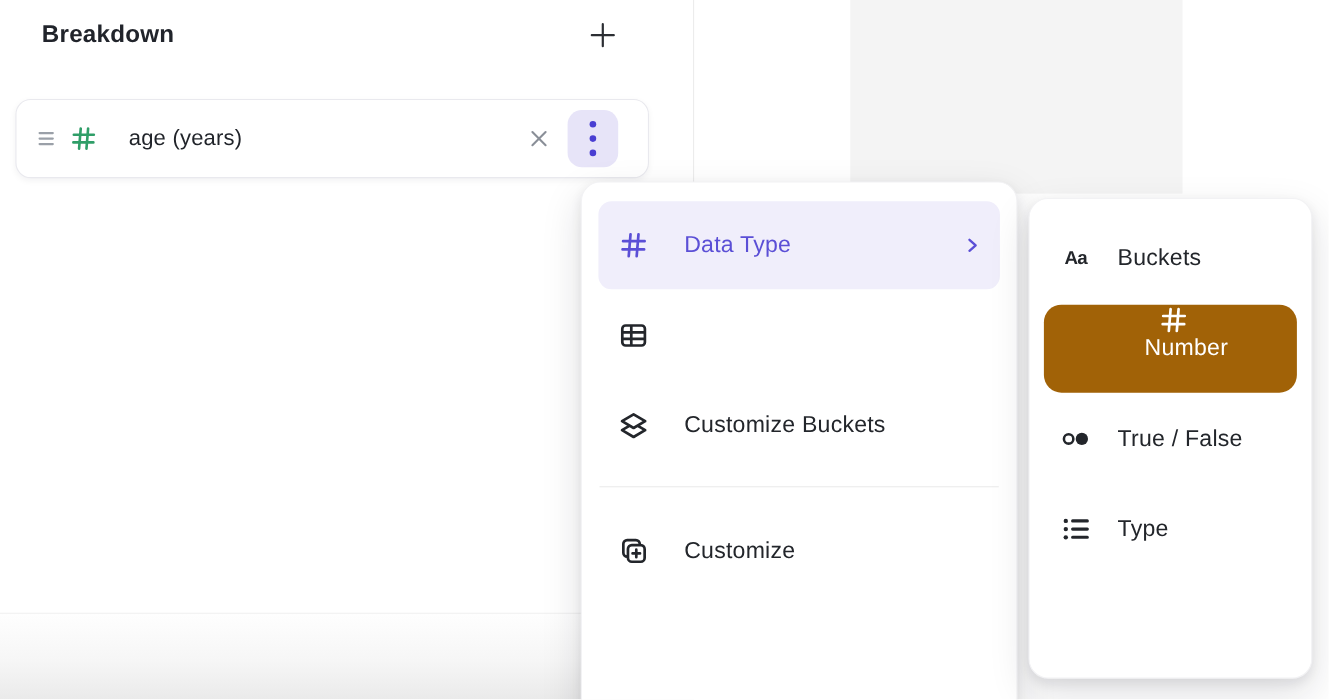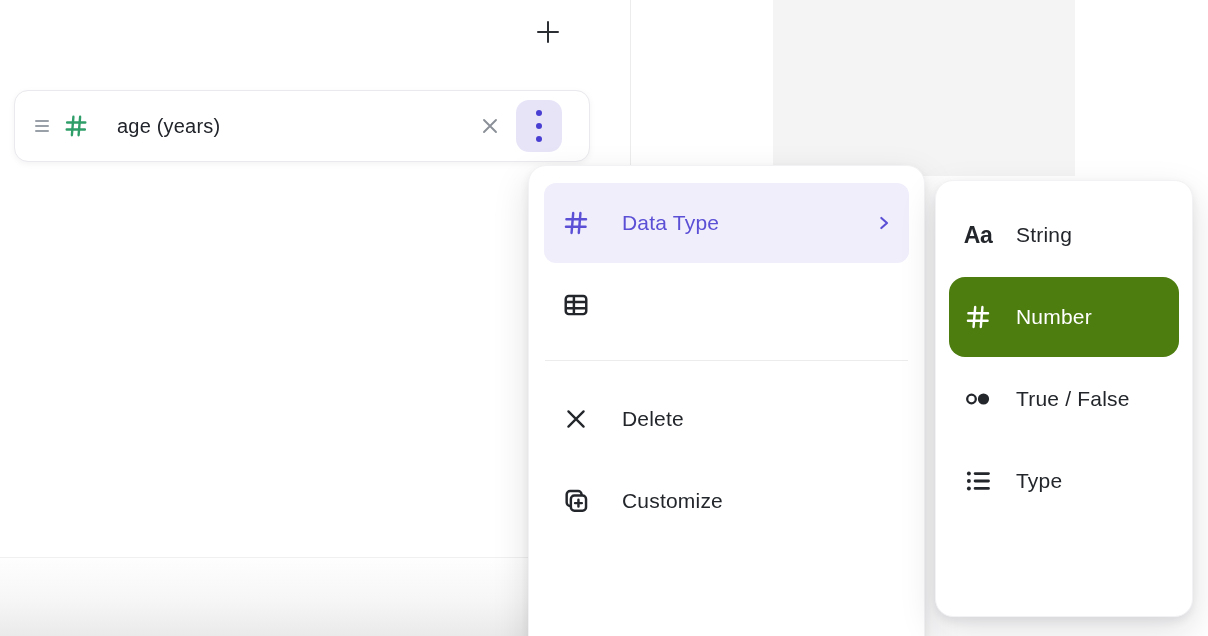--- a/index.html
+++ b/index.html
@@ -67,35 +67,38 @@
     background:#fff; border-radius:18px; border:1px solid #f2f2f4;
     box-shadow:0 4px 10px rgba(20,20,35,.07), 0 14px 36px rgba(20,20,35,.13);
     padding:14px 13px 0 13px;
   }
   .submenu-item {
     height:80px; margin-bottom:2px; border-radius:16px; display:flex; align-items:center;
     padding:0 10px 0 15px; cursor:pointer;
   }
   .submenu-item .si-icon { width:28px; height:28px; flex:0 0 auto; display:flex; align-items:center; justify-content:center; }
   .submenu-item .si-label { margin-left:24px; font-size:21px; font-weight:500; color:#23262b; letter-spacing:.2px; }
-  .submenu-item.selected { background:#4d7c0f; }
+  .submenu-item.selected { background:#a16207;flex-direction:column; }
   .submenu-item.selected .si-label { color:#ffffff; }
-  .aa-glyph { font-size:23px; font-weight:bold; color:#23262b; letter-spacing:-.5px; }
+  .aa-glyph { font-size:17px; font-weight:bold; color:#23262b; letter-spacing:-.5px; }
 
   svg { display:block; }
 </style>
 </head>
 <body>
 
 <div class="page">
 
   <div class="v-divider"></div>
   <div class="canvas-block"></div>
   <div class="left-footer"></div>
 
+  <div class="panel-header">
+    <span class="panel-title">Breakdown</span>
+  </div>
   <button class="add-btn">
     <span>
       <svg width="30" height="30" viewBox="0 0 24 24" fill="none" stroke="#2b2e33" stroke-width="1.6" stroke-linecap="round">
         <path d="M12 4v16M4 12h16"></path>
       </svg>
     </span>
   </button>
 
   <div class="field-card">
     <span class="drag-handle">
@@ -143,52 +146,53 @@
 
     <div class="menu-item">
       <span class="mi-icon">
         <svg width="28" height="28" viewBox="0 0 24 24" fill="none" stroke="#23262b" stroke-width="2.1" stroke-linejoin="round">
           <rect x="3.2" y="4.2" width="17.6" height="15.6" rx="2.6"></rect>
           <path d="M10.2 4.2v15.6M3.2 9.5h17.6M3.2 14.7h17.6"></path>
         </svg>
       </span>
     </div>
 
+    <div class="menu-item">
+      <span class="mi-icon">
+        <svg width="28" height="28" viewBox="0 0 24 24" fill="none" stroke="#23262b" stroke-width="2.1" stroke-linejoin="round">
+          <path d="M12 10.2 21 15.5 12 20.8 3 15.5Z"></path>
+          <path d="M12 3.2 21 8.5 12 13.8 3 8.5Z" fill="#ffffff"></path>
+        </svg>
+      </span>
+      <span class="mi-label">Customize Buckets</span>
+    </div>
 
     <div class="menu-divider"></div>
 
-    <div class="menu-item">
-      <span class="mi-icon">
-        <svg width="28" height="28" viewBox="0 0 24 24" fill="none" stroke="#23262b" stroke-width="2" stroke-linecap="round">
-          <path d="M5.5 5.5l13 13M18.5 5.5l-13 13"></path>
-        </svg>
-      </span>
-      <span class="mi-label">Delete</span>
-    </div>
 
     <div class="menu-item">
       <span class="mi-icon">
         <svg width="28" height="28" viewBox="0 0 24 24" fill="none" stroke="#23262b" stroke-width="2.1" stroke-linejoin="round">
           <rect x="4" y="3.5" width="12.8" height="12.8" rx="3"></rect>
           <rect x="7.6" y="7.3" width="13" height="13" rx="3" fill="#ffffff"></rect>
           <path d="M14.1 10.9v5.8M11.2 13.8H17" stroke-linecap="round"></path>
         </svg>
       </span>
       <span class="mi-label">Customize</span>
     </div>
 
   </div>
 
   <div class="submenu">
 
     <div class="submenu-item">
       <span class="si-icon">
         <span class="aa-glyph">Aa</span>
       </span>
-      <span class="si-label">String</span>
+      <span class="si-label">Buckets</span>
     </div>
 
     <div class="submenu-item selected">
       <span class="si-icon">
         <svg width="28" height="28" viewBox="0 0 24 24" fill="none" stroke="#ffffff" stroke-width="2.1" stroke-linecap="round">
           <path d="M9.6 3.5 8.2 20.5M15.8 3.5 14.4 20.5M3.8 8.8h16.8M3.4 15.2h16.8"></path>
         </svg>
       </span>
       <span class="si-label">Number</span>
     </div>

